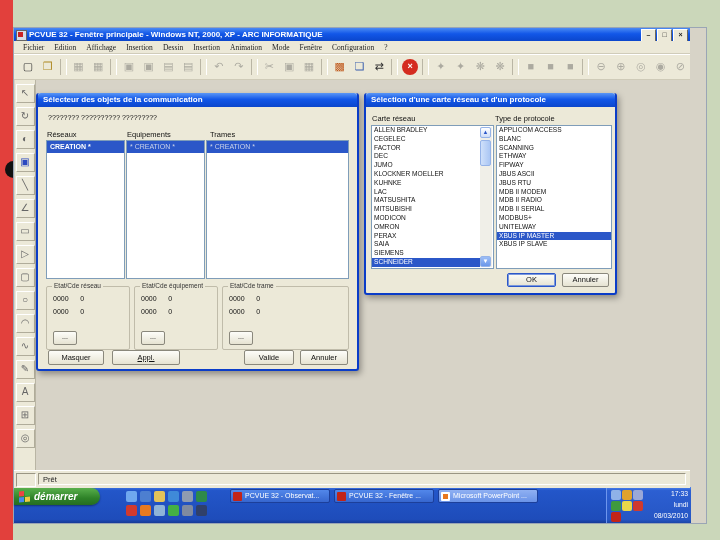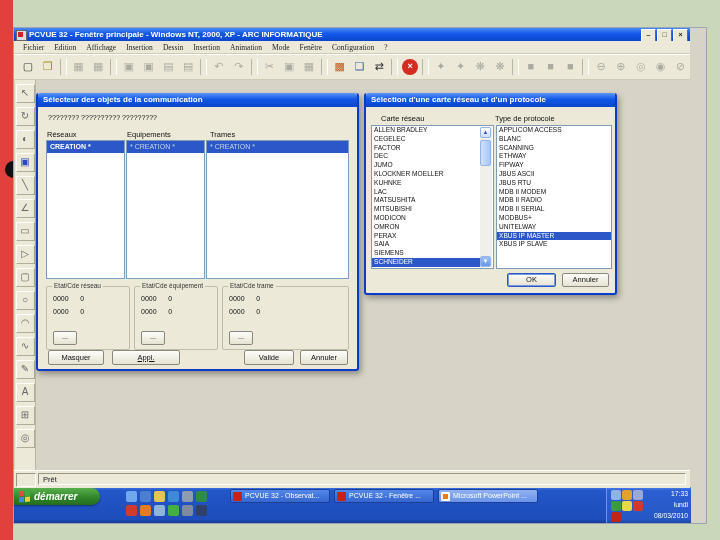--- a/index.html
+++ b/index.html
@@ -205,21 +205,21 @@
       </div>
 
       <div class="btn" style="left:10px;top:257px;width:56px;">Masquer</div>
       <div class="btn" style="left:74px;top:257px;width:68px;text-decoration:underline;">Appl.</div>
       <div class="btn" style="left:206px;top:257px;width:50px;">Valide</div>
       <div class="btn" style="left:262px;top:257px;width:48px;">Annuler</div>
     </div>
 
     <div class="dlg" style="left:350px;top:65px;width:249px;height:200px;">
       <div class="dlg-title">Sélection d'une carte réseau et d'un protocole</div>
-      <div class="lbl" style="left:15px;top:21px;">Carte réseau</div>
+      <div class="lbl" style="left:6px;top:21px;">Carte réseau</div>
       <div class="lbl" style="left:129px;top:21px;">Type de protocole</div>
 
       <div class="listbox" style="left:5px;top:32px;width:121px;height:142px;">
         <div style="position:absolute;left:0;top:0;right:12px;bottom:0;">
             <div class="lb2-row">ALLEN BRADLEY</div>
             <div class="lb2-row">CEGELEC</div>
             <div class="lb2-row">FACTOR</div>
             <div class="lb2-row">DEC</div>
             <div class="lb2-row">JUMO</div>
             <div class="lb2-row">KLOCKNER MOELLER</div>

